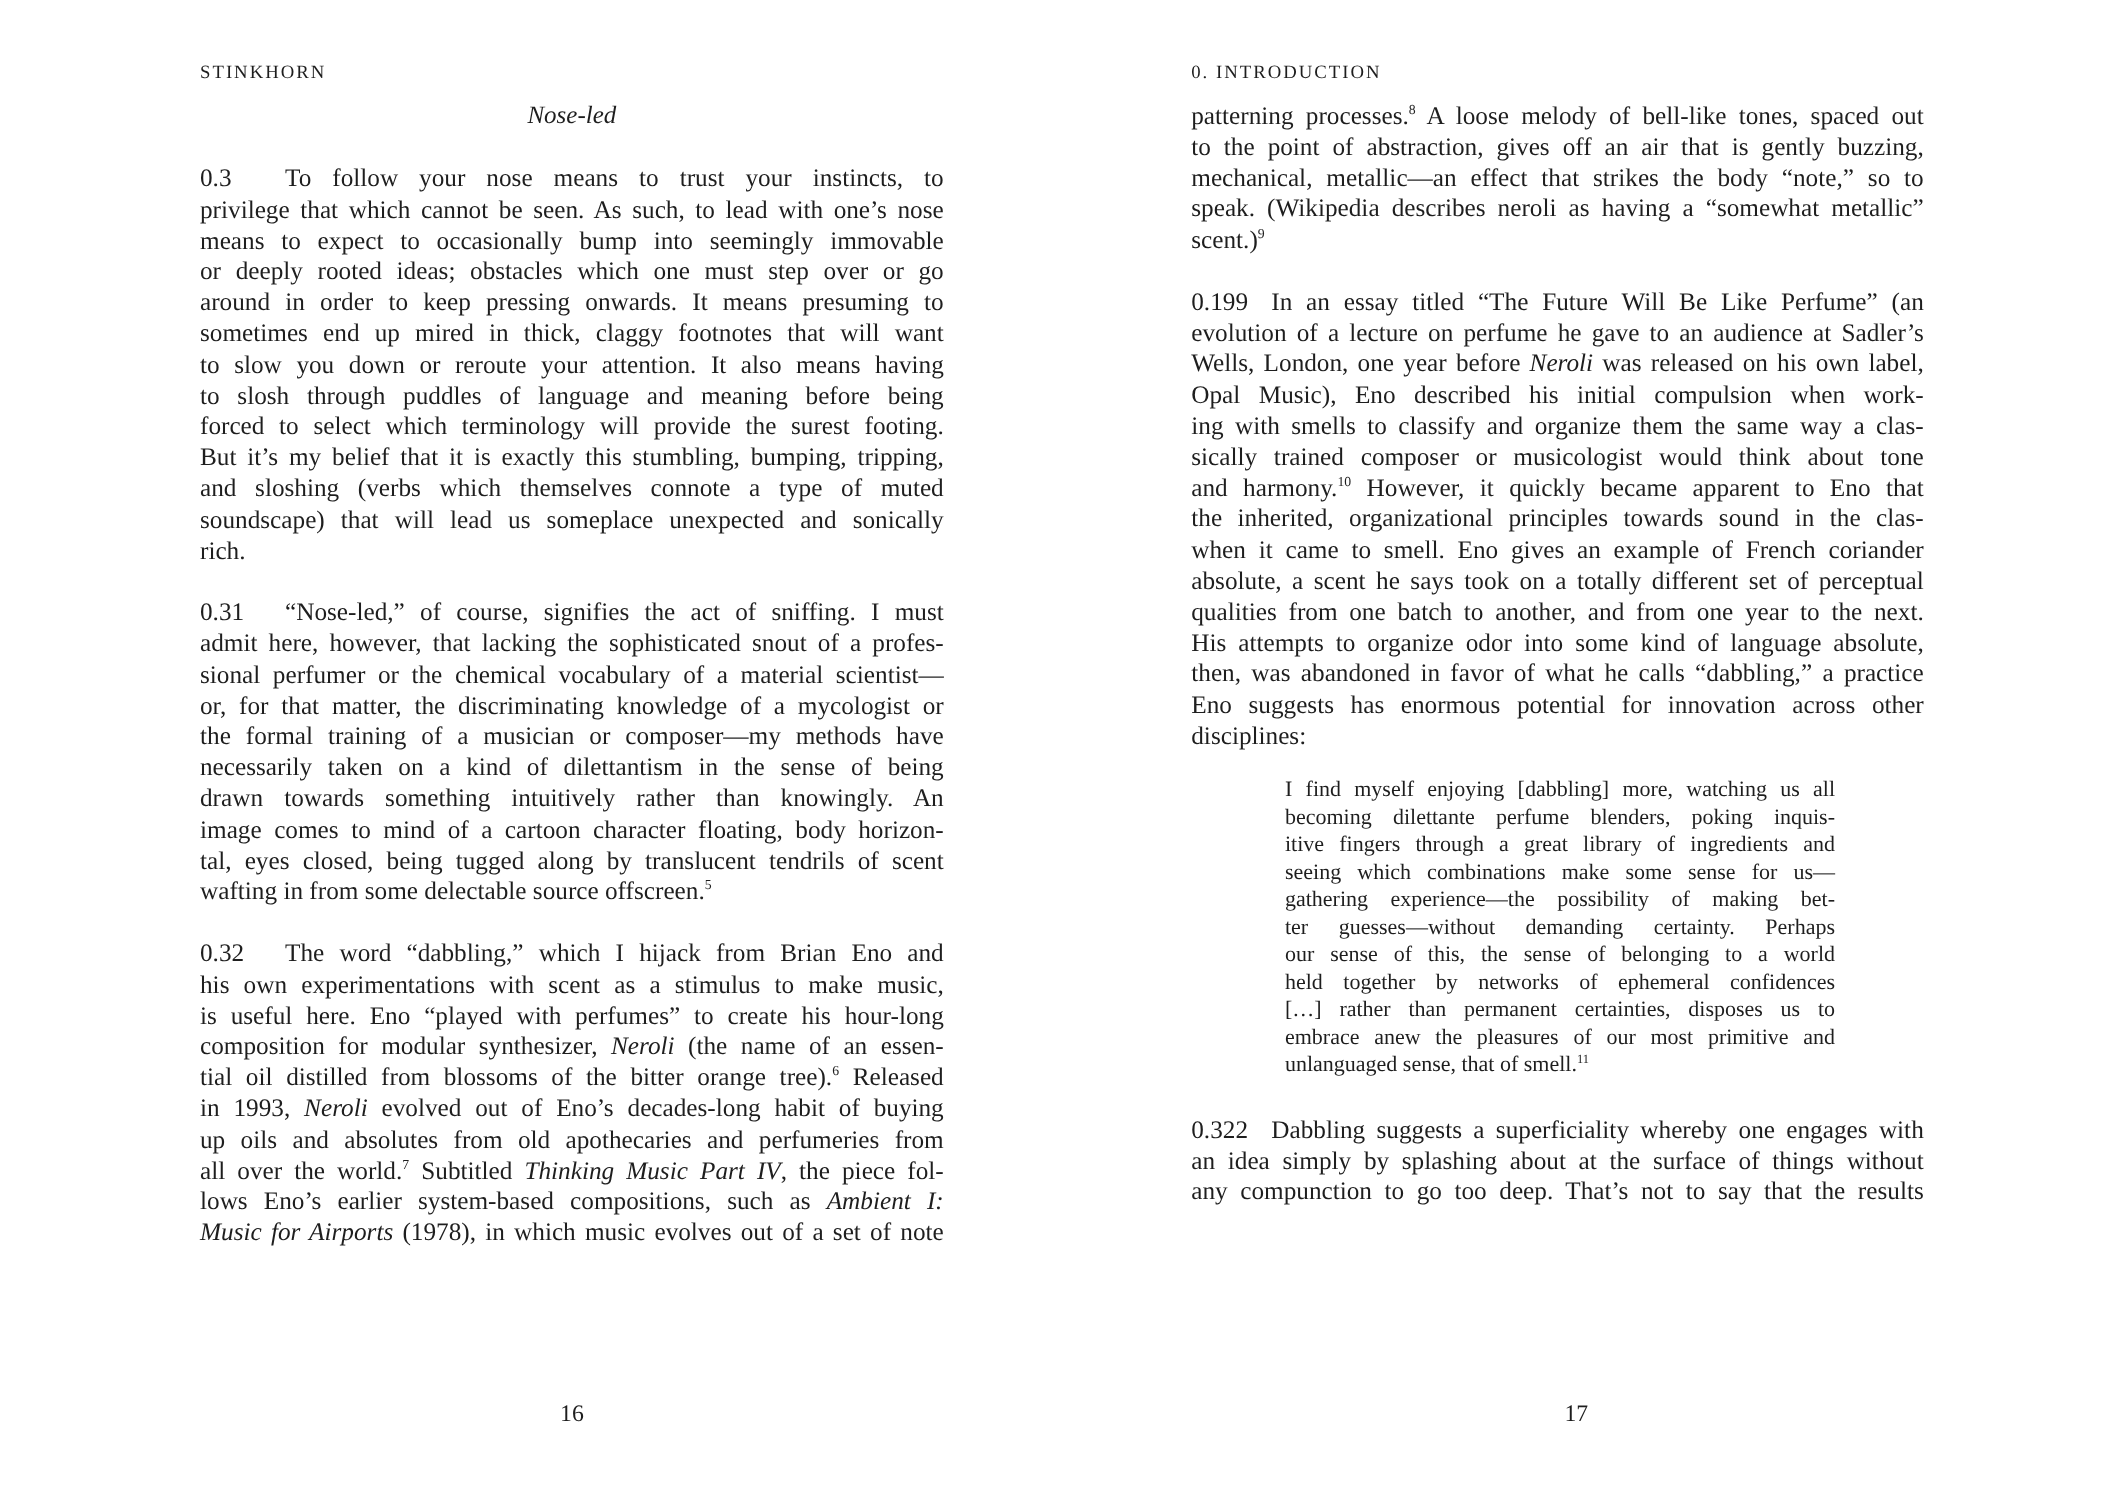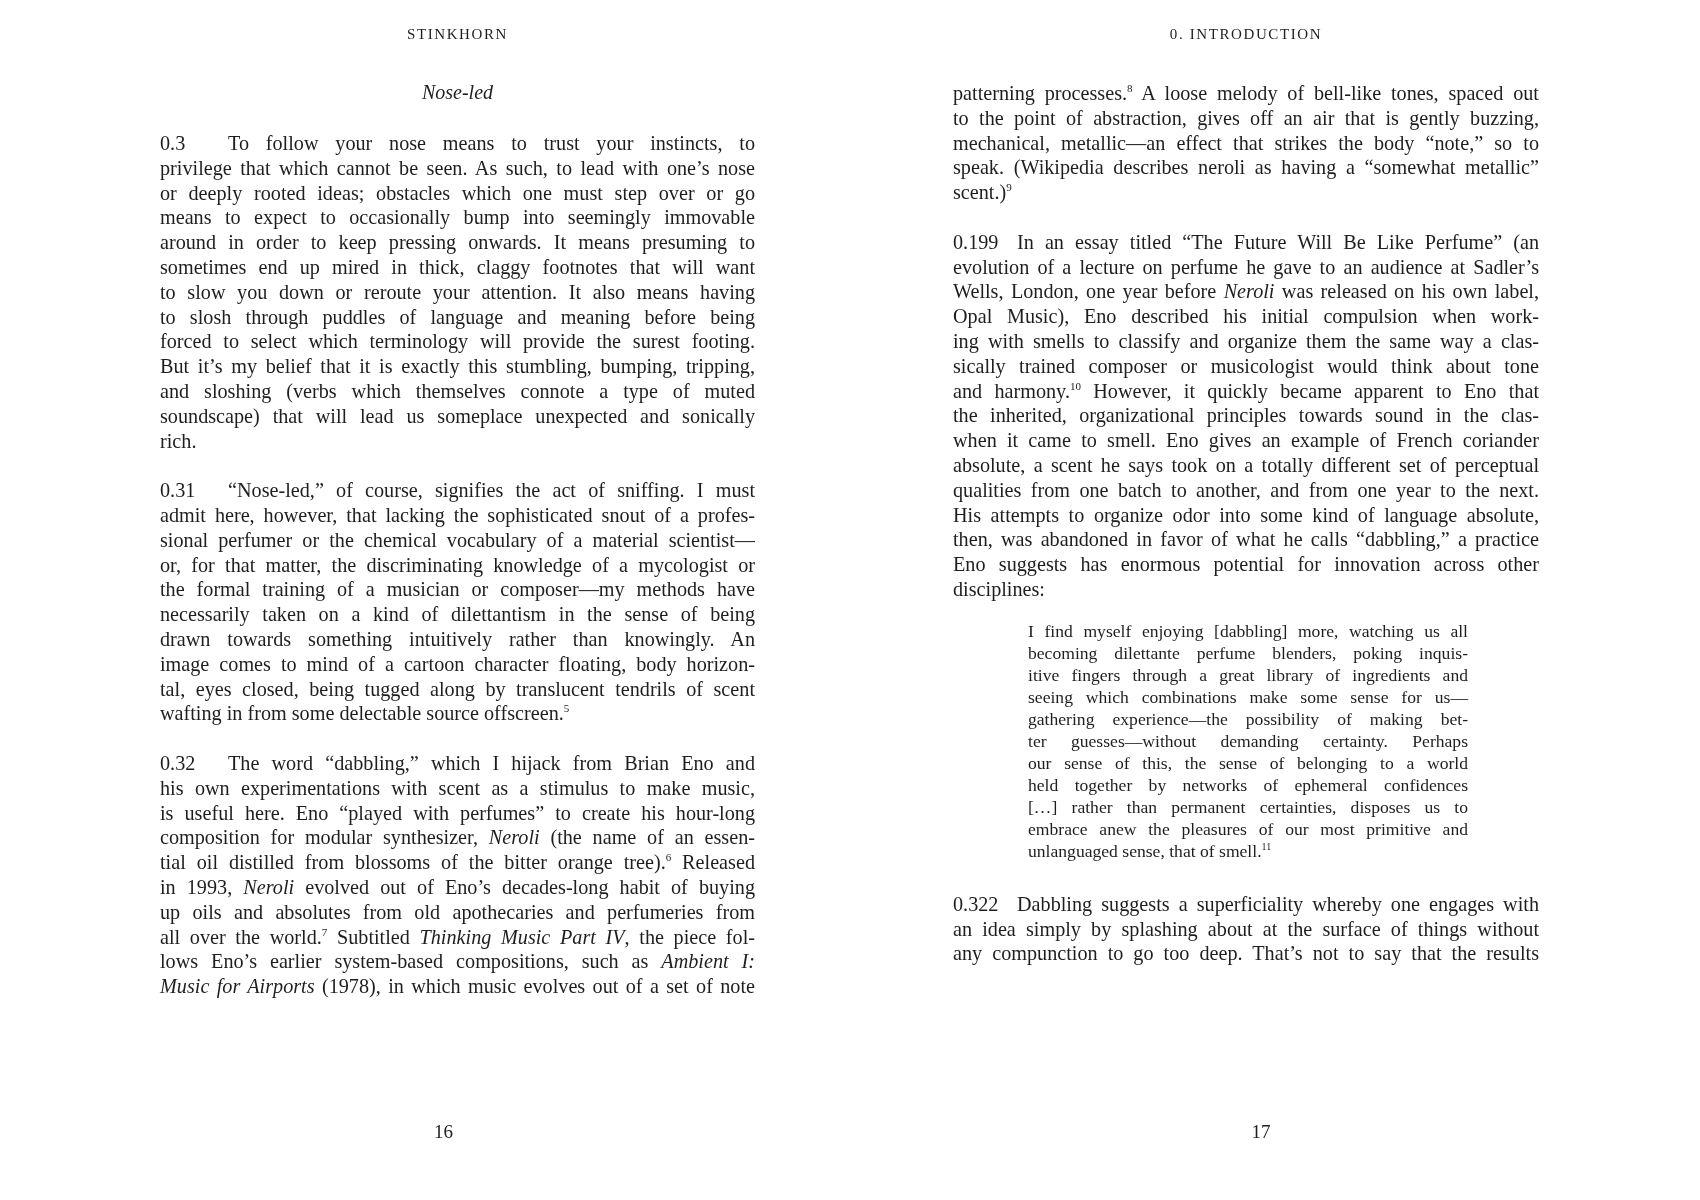--- a/index.html
+++ b/index.html
@@ -6,22 +6,22 @@
   body {
     width: 1700px; height: 1200px; position: relative; overflow: hidden;
     font-family: "Liberation Serif", "DejaVu Serif", serif;
     color: #1e1e1e;
   }
   .page { position: absolute; top: 0; height: 1200px; }
   .page-left { left: 0; width: 850px; }
   .page-right { left: 850px; width: 850px; }
 
   .running-head {
-    position: absolute; top: 24px; left: 0; right: 0;
-    text-align: center; font-size: 15px; letter-spacing: 1.6px;
+    position: absolute; top: 48px; left: 0; right: 0;
+    text-align: left; font-size: 15px; letter-spacing: 1.6px;
     line-height: 20px;
   }
   .page-left .running-head { left: 160px; width: 595px; right: auto; }
   .page-right .running-head { left: 103px; width: 586px; right: auto; }
 
   .section-title {
     position: absolute; top: 79px; left: 160px; width: 595px;
     text-align: center; font-style: italic; font-size: 20px; line-height: 26px;
   }
 
@@ -48,37 +48,37 @@
     font-size: 17.6px; line-height: 22px;
   }
   .blockquote .line { display: block; white-space: nowrap; text-align: justify; text-align-last: justify; }
   .blockquote .line.last { text-align-last: left; }
   .blockquote sup { font-size: 10px; vertical-align: 7px; }
 
   .folio {
     position: absolute; top: 1120px; font-size: 19px; line-height: 24px;
     text-align: center;
   }
-  .page-left .folio { left: 146px; width: 595px; }
+  .page-left .folio { left: 160px; width: 595px; }
   .page-right .folio { left: 118px; width: 586px; }
 </style>
 </head>
 <body>
 
 <div class="page page-left">
   <div class="running-head">STINKHORN</div>
   <div class="section-title">Nose-led</div>
 
   <div class="column">
 
     <p class="para">
       <span class="line"><span class="num">0.3</span><span>To follow your nose means to trust your instincts, to</span></span>
       <span class="line">privilege that which cannot be seen. As such, to lead with one’s nose</span>
+      <span class="line">means to expect to occasionally bump into seemingly immovable</span>
       <span class="line">or deeply rooted ideas; obstacles which one must step over or go</span>
-      <span class="line">means to expect to occasionally bump into seemingly immovable</span>
       <span class="line">around in order to keep pressing onwards. It means presuming to</span>
       <span class="line">sometimes end up mired in thick, claggy footnotes that will want</span>
       <span class="line">to slow you down or reroute your attention. It also means having</span>
       <span class="line">to slosh through puddles of language and meaning before being</span>
       <span class="line">forced to select which terminology will provide the surest footing.</span>
       <span class="line">But it’s my belief that it is exactly this stumbling, bumping, tripping,</span>
       <span class="line">and sloshing (verbs which themselves connote a type of muted</span>
       <span class="line">soundscape) that will lead us someplace unexpected and sonically</span>
       <span class="line last">rich.</span>
     </p>

